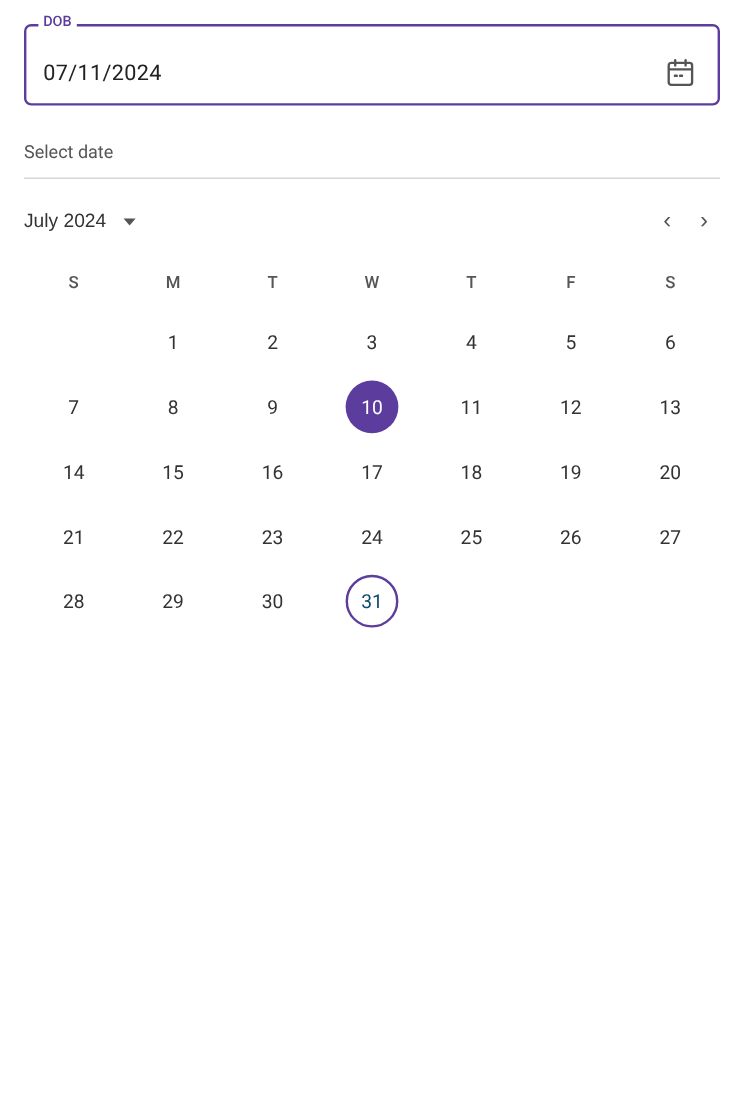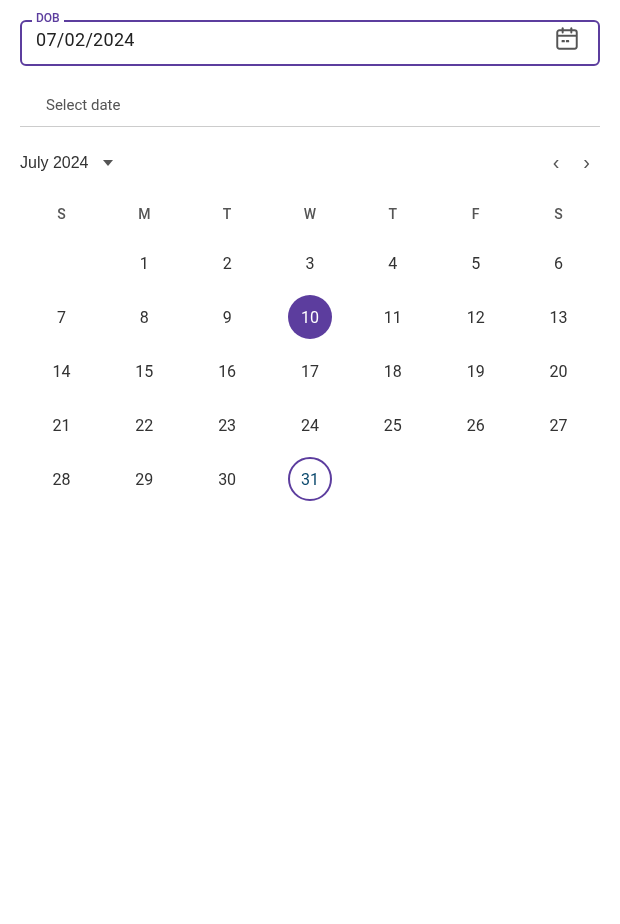--- a/index.html
+++ b/index.html
@@ -10,21 +10,21 @@
       min-height: 924px;
       padding: 20px;
       color: #333;
     }
 
     
     .dob-field-wrapper {
       position: relative;
       border: 2px solid #5c3d9e;
       border-radius: 6px;
-      padding: 0 14px 8px;
+      padding: 22px 14px 8px;
       margin-bottom: 30px;
     }
     .dob-label {
       position: absolute;
       top: -11px;
       left: 10px;
       background: #fff;
       padding: 0 4px;
       font-size: 12px;
       color: #5c3d9e;
@@ -52,21 +52,20 @@
       width: 26px;
       height: 26px;
       fill: #555;
     }
 
     
     .select-date-label {
       font-size: 15px;
       color: #555;
       margin-bottom: 12px;
-      margin-left: 26px;
     }
 
     
     .big-date {
       font-size: 36px;
       font-weight: 400;
       color: #222;
       margin-bottom: 16px;
     }
 
@@ -163,21 +162,21 @@
       border: 2px solid #5c3d9e;
       color: #0c4a6e;
     }
   </style>
 </head>
 <body>
 
 <div class="dob-field-wrapper">
   <span class="dob-label">DOB</span>
   <div class="dob-input-row">
-    <span class="dob-value">07/02/2024</span>
+    <span class="dob-value">07/11/2024</span>
     <button class="calendar-icon-btn">
       <svg class="calendar-icon-svg" viewBox="0 0 24 24" xmlns="http://www.w3.org/2000/svg">
         <rect x="3" y="4" width="18" height="17" rx="2" ry="2" fill="none" stroke="#555" stroke-width="1.8"></rect>
         <line x1="3" y1="9" x2="21" y2="9" stroke="#555" stroke-width="1.8"></line>
         <line x1="8" y1="2" x2="8" y2="6" stroke="#555" stroke-width="1.8" stroke-linecap="round"></line>
         <line x1="16" y1="2" x2="16" y2="6" stroke="#555" stroke-width="1.8" stroke-linecap="round"></line>
         <rect x="7" y="13" width="3" height="2" rx="0.5" fill="#555"></rect>
         <rect x="11" y="13" width="3" height="2" rx="0.5" fill="#555"></rect>
       </svg>
     </button>

